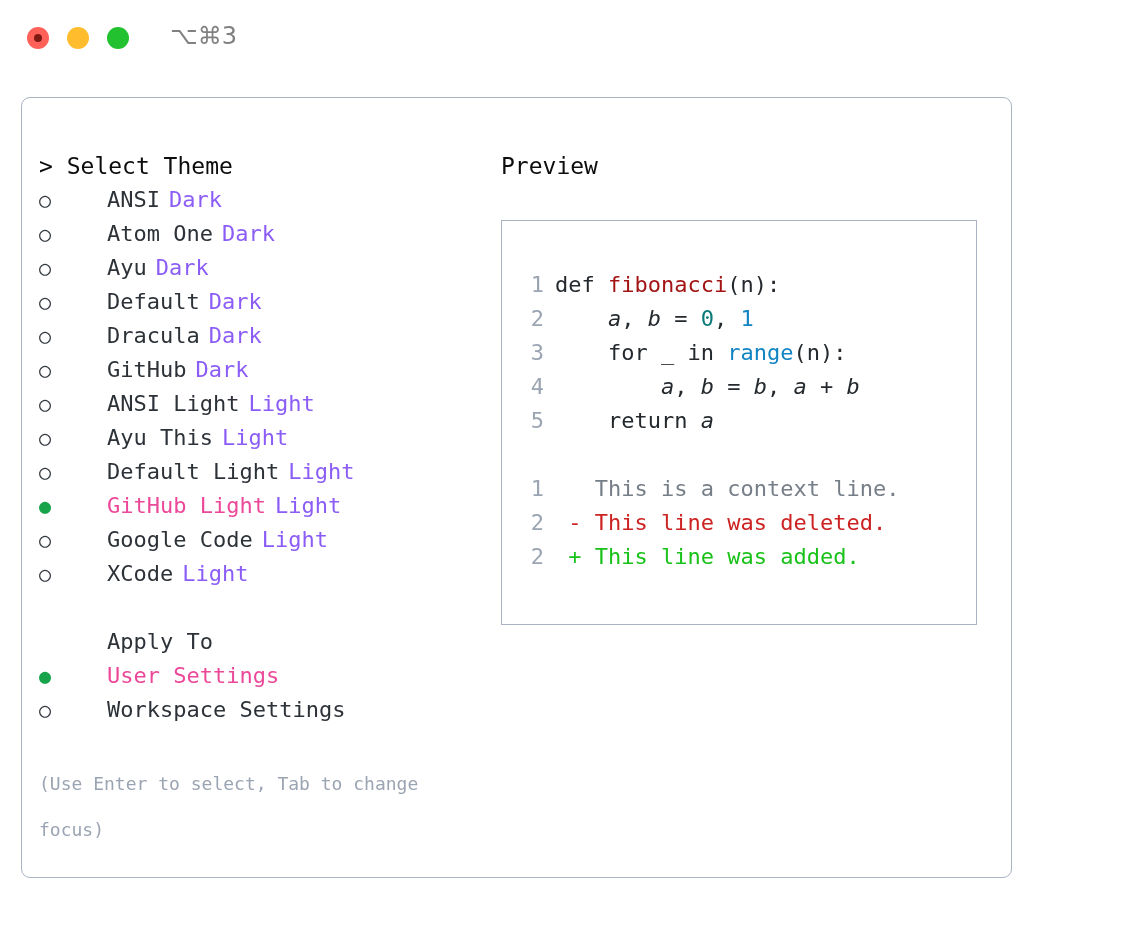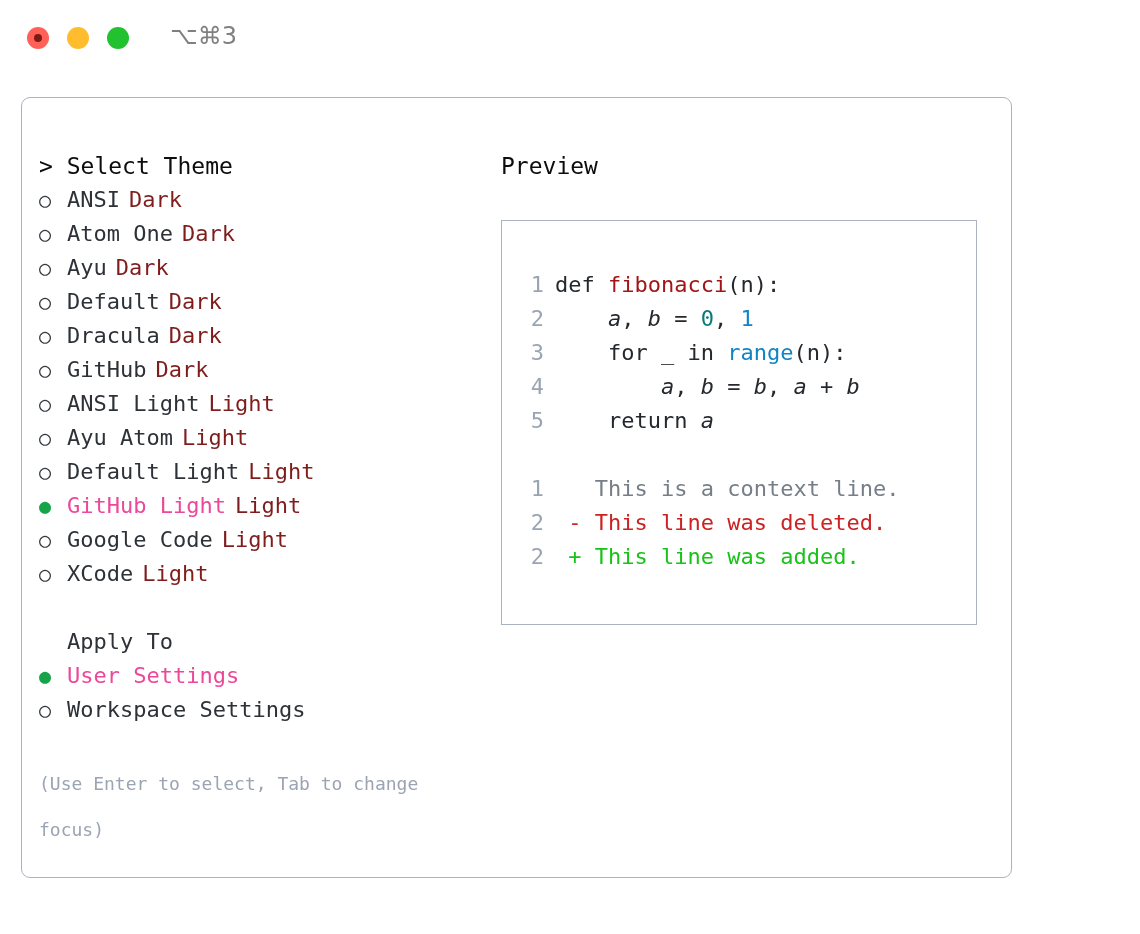--- a/index.html
+++ b/index.html
@@ -101,24 +101,24 @@
     white-space: pre;
   }
   .bullet {
     display: inline-block;
     width: 28px;
     flex: 0 0 28px;
     font-size: 20px;
     color: #33383f;
   }
   .bullet.sel { color: #16a34a; }
-  .opt-label { color: #2d3238; }
+  .opt-label { color: #2d3238; margin-left: 40px; }
   .opt-row.selected .opt-label { color: #ec4899; }
   .opt-mode {
-    color: #7f1d1d;
+    color: #8b5cf6;
     margin-left: 9px;
   }
   .spacer-line { height: 34px; }
   .hint {
     font-size: 18px;
     color: #9aa4b2;
     line-height: 46px;
     width: 410px;
     white-space: pre-wrap;
   }
@@ -185,21 +185,21 @@
         <div class="section-head">&gt; Select Theme</div>
 
         <div class="opt-list" id="theme-list">
             <div class="opt-row"><span class="bullet">○</span><span class="opt-label">ANSI</span><span class="opt-mode">Dark</span></div>
             <div class="opt-row"><span class="bullet">○</span><span class="opt-label">Atom One</span><span class="opt-mode">Dark</span></div>
             <div class="opt-row"><span class="bullet">○</span><span class="opt-label">Ayu</span><span class="opt-mode">Dark</span></div>
             <div class="opt-row"><span class="bullet">○</span><span class="opt-label">Default</span><span class="opt-mode">Dark</span></div>
             <div class="opt-row"><span class="bullet">○</span><span class="opt-label">Dracula</span><span class="opt-mode">Dark</span></div>
             <div class="opt-row"><span class="bullet">○</span><span class="opt-label">GitHub</span><span class="opt-mode">Dark</span></div>
             <div class="opt-row"><span class="bullet">○</span><span class="opt-label">ANSI Light</span><span class="opt-mode">Light</span></div>
-            <div class="opt-row"><span class="bullet">○</span><span class="opt-label">Ayu Atom</span><span class="opt-mode">Light</span></div>
+            <div class="opt-row"><span class="bullet">○</span><span class="opt-label">Ayu This</span><span class="opt-mode">Light</span></div>
             <div class="opt-row"><span class="bullet">○</span><span class="opt-label">Default Light</span><span class="opt-mode">Light</span></div>
             <div class="opt-row selected"><span class="bullet sel">●</span><span class="opt-label">GitHub Light</span><span class="opt-mode">Light</span></div>
             <div class="opt-row"><span class="bullet">○</span><span class="opt-label">Google Code</span><span class="opt-mode">Light</span></div>
             <div class="opt-row"><span class="bullet">○</span><span class="opt-label">XCode</span><span class="opt-mode">Light</span></div>
           </div>
 
         <div class="spacer-line"></div>
 
         <div class="opt-row">
           <span class="bullet"> </span>

